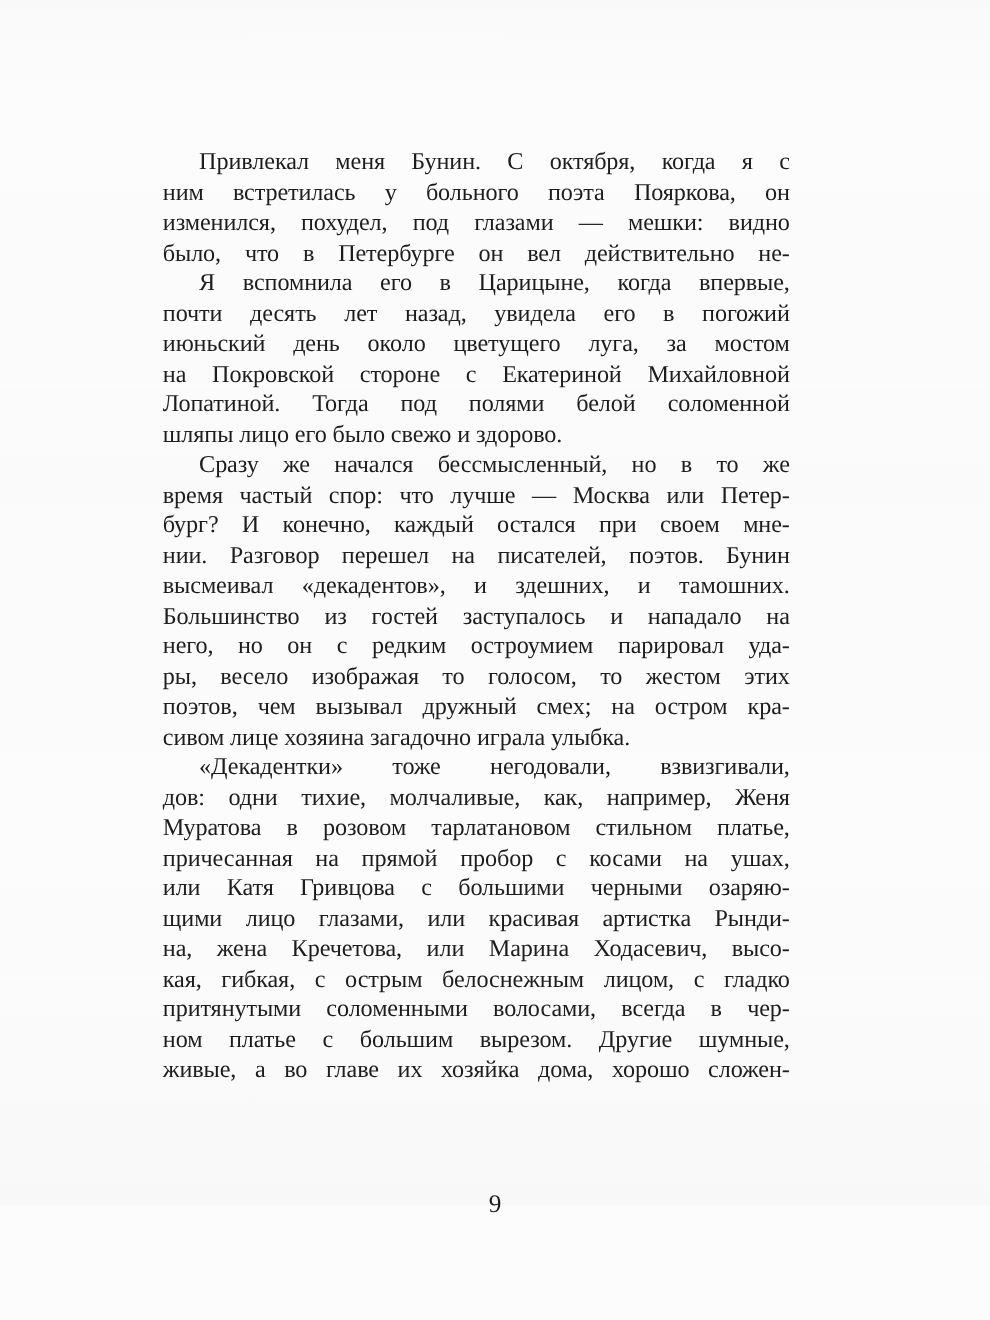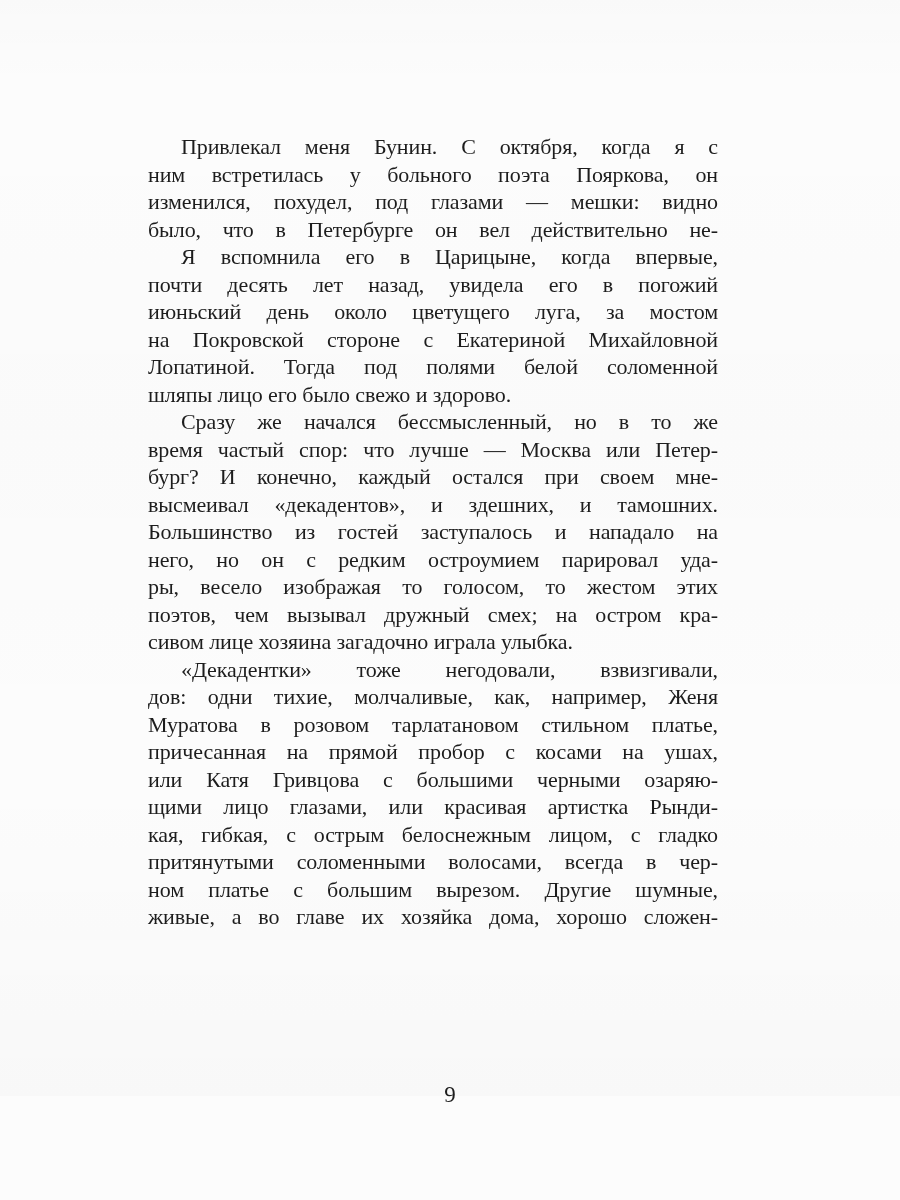--- a/index.html
+++ b/index.html
@@ -73,34 +73,36 @@
         <div class="line">почти десять лет назад, увидела его в погожий</div>
         <div class="line">июньский день около цветущего луга, за мостом</div>
         <div class="line">на Покровской стороне с Екатериной Михайловной</div>
         <div class="line">Лопатиной. Тогда под полями белой соломенной</div>
         <div class="line para-last">шляпы лицо его было свежо и здорово.</div>
       </div>
       <div class="para">
         <div class="line first">Сразу же начался бессмысленный, но в то же</div>
         <div class="line">время частый спор: что лучше — Москва или Петер-</div>
         <div class="line">бург? И конечно, каждый остался при своем мне-</div>
+        <div class="line">нии. Разговор перешел на писателей, поэтов. Бунин</div>
         <div class="line">высмеивал «декадентов», и здешних, и тамошних.</div>
         <div class="line">Большинство из гостей заступалось и нападало на</div>
         <div class="line">него, но он с редким остроумием парировал уда-</div>
         <div class="line">ры, весело изображая то голосом, то жестом этих</div>
         <div class="line">поэтов, чем вызывал дружный смех; на остром кра-</div>
         <div class="line para-last">сивом лице хозяина загадочно играла улыбка.</div>
       </div>
       <div class="para">
         <div class="line first">«Декадентки» тоже негодовали, взвизгивали,</div>
         <div class="line">дов: одни тихие, молчаливые, как, например, Женя</div>
         <div class="line">Муратова в розовом тарлатановом стильном платье,</div>
         <div class="line">причесанная на прямой пробор с косами на ушах,</div>
         <div class="line">или Катя Гривцова с большими черными озаряю-</div>
         <div class="line">щими лицо глазами, или красивая артистка Рынди-</div>
+        <div class="line">на, жена Кречетова, или Марина Ходасевич, высо-</div>
         <div class="line">кая, гибкая, с острым белоснежным лицом, с гладко</div>
         <div class="line">притянутыми соломенными волосами, всегда в чер-</div>
         <div class="line">ном платье с большим вырезом. Другие шумные,</div>
         <div class="line">живые, а во главе их хозяйка дома, хорошо сложен-</div>
       </div>
     </div>
   <div class="page-number">9</div>
 </div>
 
 </body></html>

